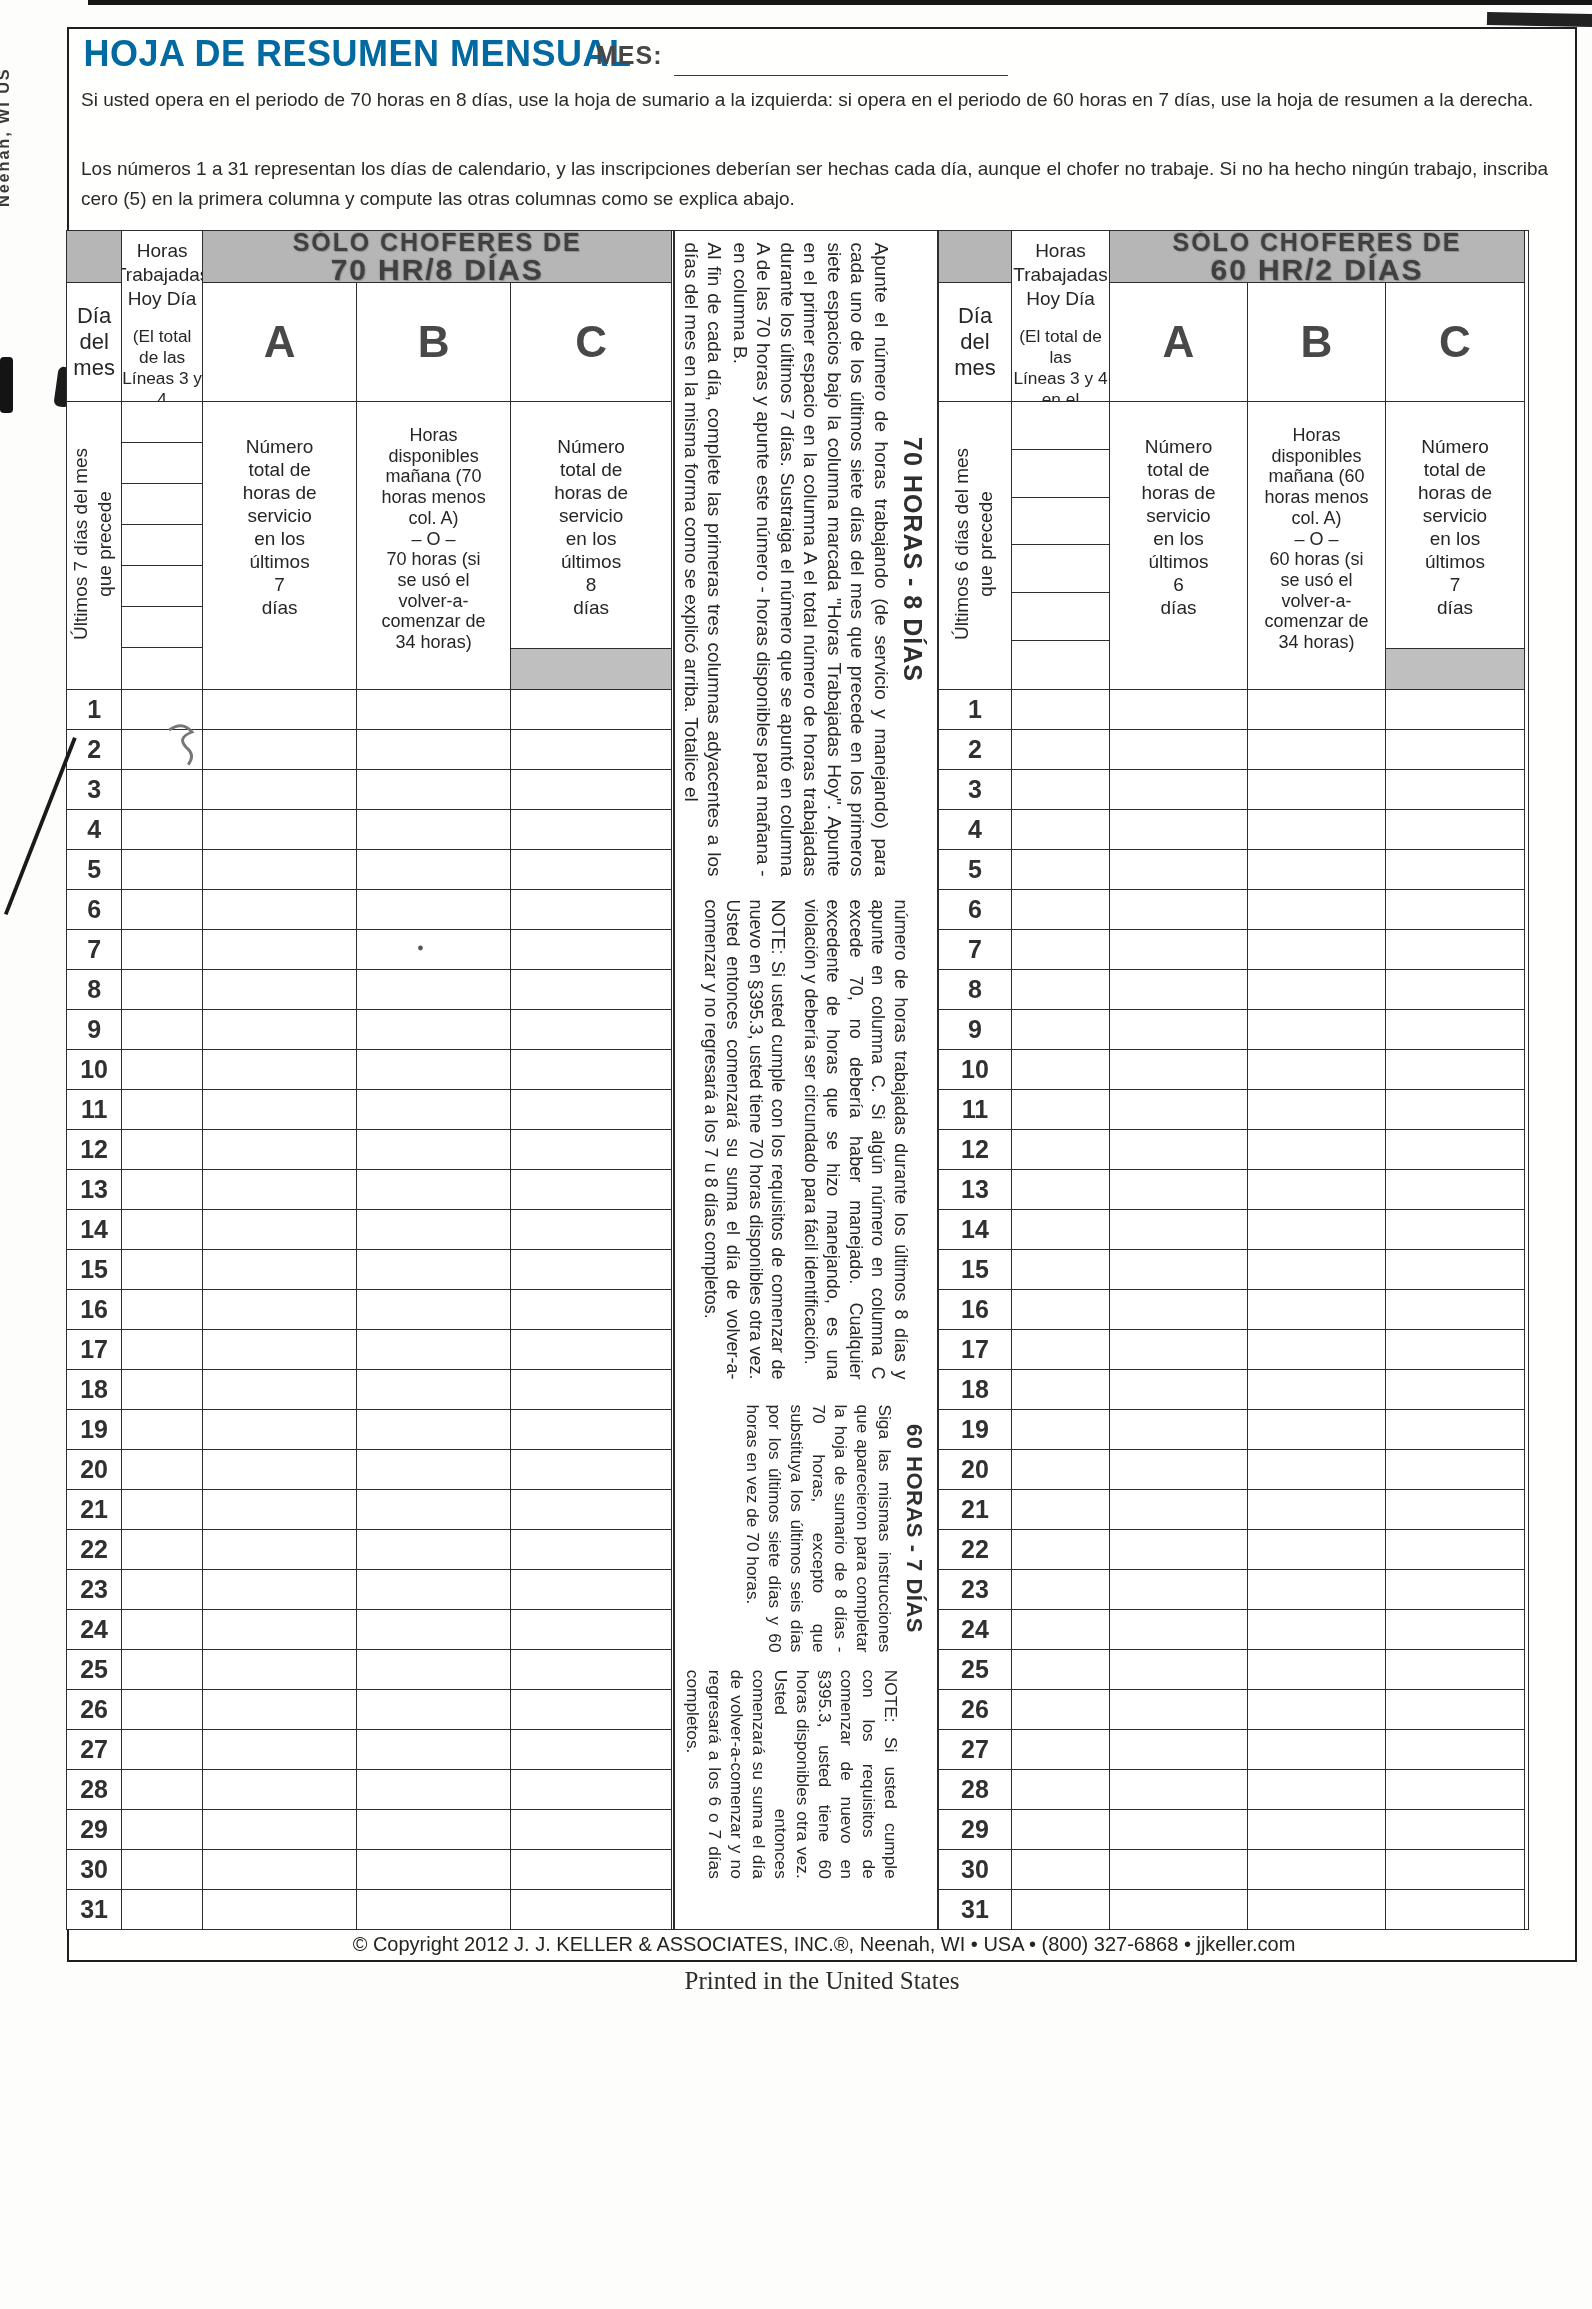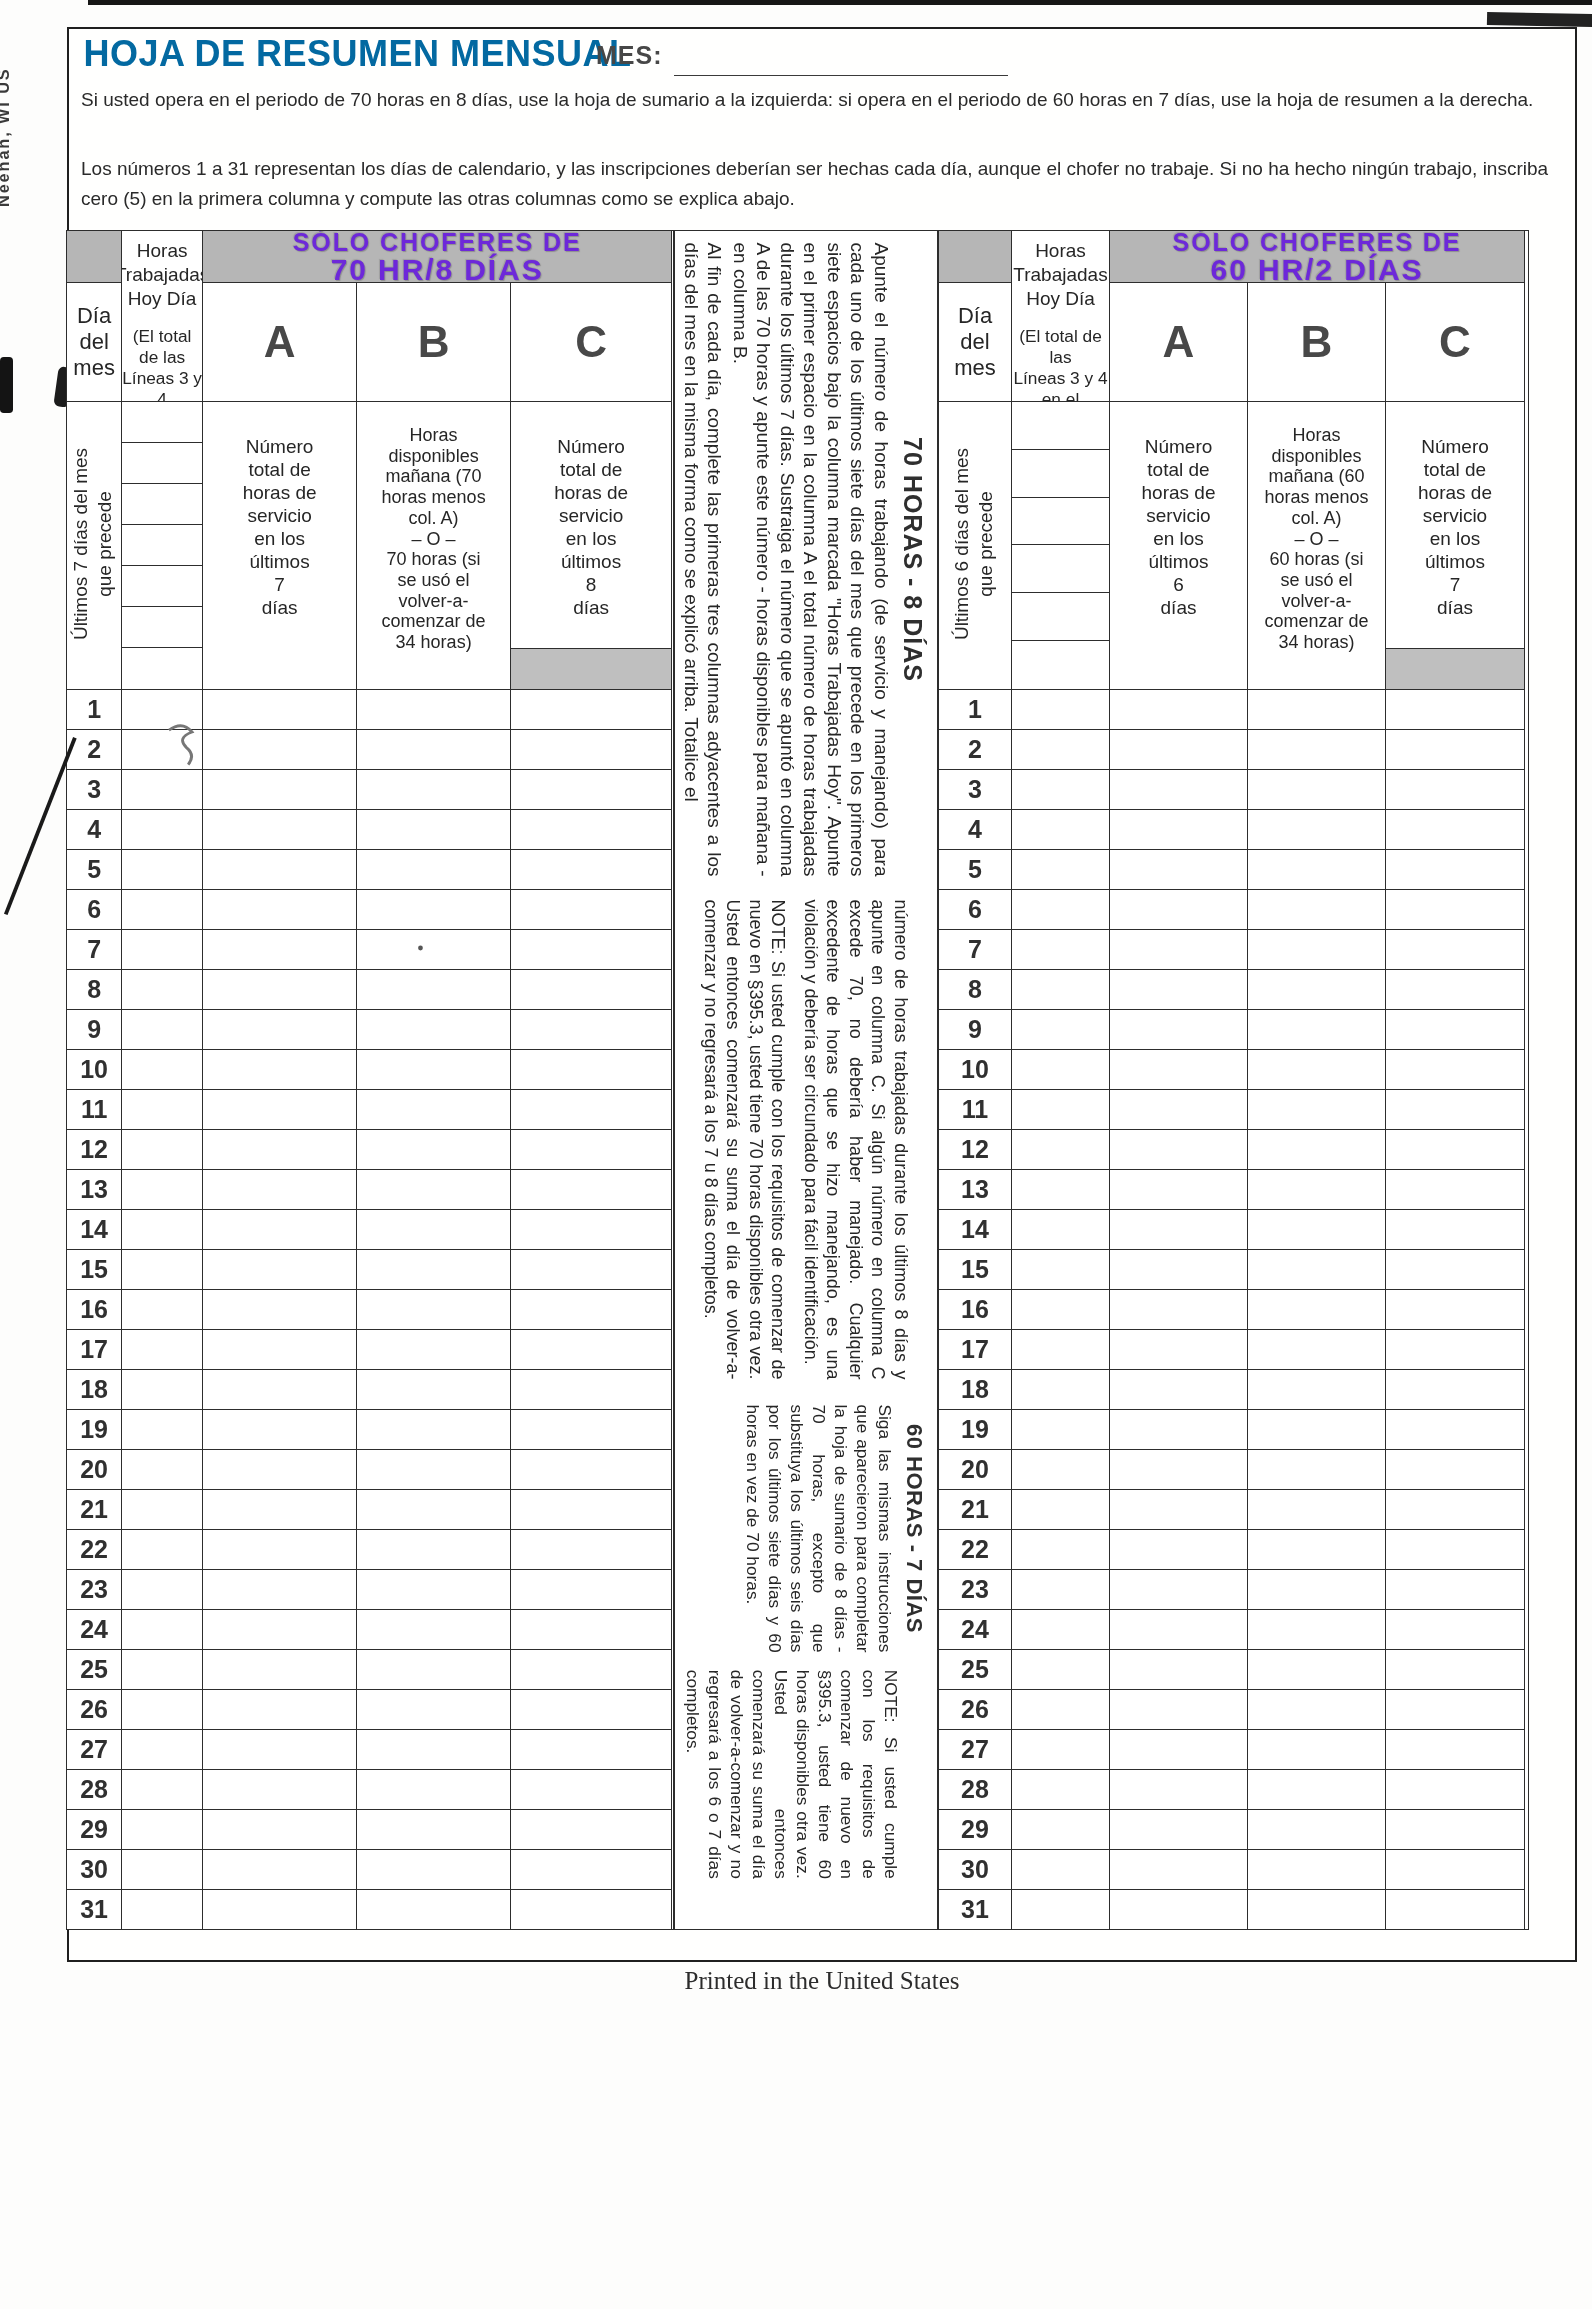--- a/index.html
+++ b/index.html
@@ -31,21 +31,21 @@
       grid-template-rows:52px 119px 288px repeat(31,40px);}
   #rt{left:869px;width:591px;grid-template-columns:73px 98px 138px 138px 139px;
       grid-template-rows:52px 119px 288px repeat(31,40px);}
   .cell{border-right:1.9px solid var(--bd);border-bottom:1.9px solid var(--bd);box-sizing:border-box;
         display:flex;align-items:center;justify-content:center;text-align:center;overflow:hidden;}
   .corner{grid-column:1;grid-row:1;background:var(--gray);}
   .hourshdr{grid-column:2;grid-row:1/3;flex-direction:column;justify-content:flex-start;padding-top:7.7px;}
   .hh-main{font-size:19px;line-height:24px;white-space:pre-line;}
   .hh-sub{font-size:17.3px;line-height:21px;white-space:pre-line;margin-top:15.4px;}
   .banner{grid-column:3/6;grid-row:1;background:var(--gray);flex-direction:column;
-          color:#6d28d9;font-weight:bold;letter-spacing:1.9px;
+          color:#404040;font-weight:bold;letter-spacing:1.9px;
           text-shadow:1px 1px 1px #8e8e8e,-1px -1px 1px #9e9e9e;}
   .banner .b1{font-size:25px;line-height:27px;}
   .banner .b2{font-size:30px;line-height:28px;}
   .dayhdr{grid-column:1;grid-row:2;font-size:22px;line-height:26px;white-space:pre-line;}
   .letter{grid-row:2;font-size:44px;font-weight:bold;color:#484848;}
   .la{grid-column:3;} .lb{grid-column:4;} .lc{grid-column:5;}
   .vcell{grid-column:1;grid-row:3;position:relative;padding:0;}
   .vrot{position:absolute;left:0;top:0;transform-origin:0 0;display:flex;align-items:center;justify-content:center;
         font-size:19px;line-height:24px;white-space:pre-line;text-align:center;}
   #lt .vrot{width:284px;height:51px;transform:rotate(-90deg) translateX(-284px);}
@@ -564,17 +564,18 @@
         <div class="cell"></div>
         <div class="cell"></div>
         <div class="cell"></div>
         <div class="cell daynum">31</div>
         <div class="cell"></div>
         <div class="cell"></div>
         <div class="cell"></div>
         <div class="cell"></div>
       </div>
 
+    <div class="copyright">© Copyright 2012 J. J. KELLER &amp; ASSOCIATES, INC.®, Neenah, WI • USA • (800) 327-6868 • jjkeller.com</div>
   </div>
 
   <div class="printed">Printed in the United States</div>
 </div>
 
 
 </body></html>

